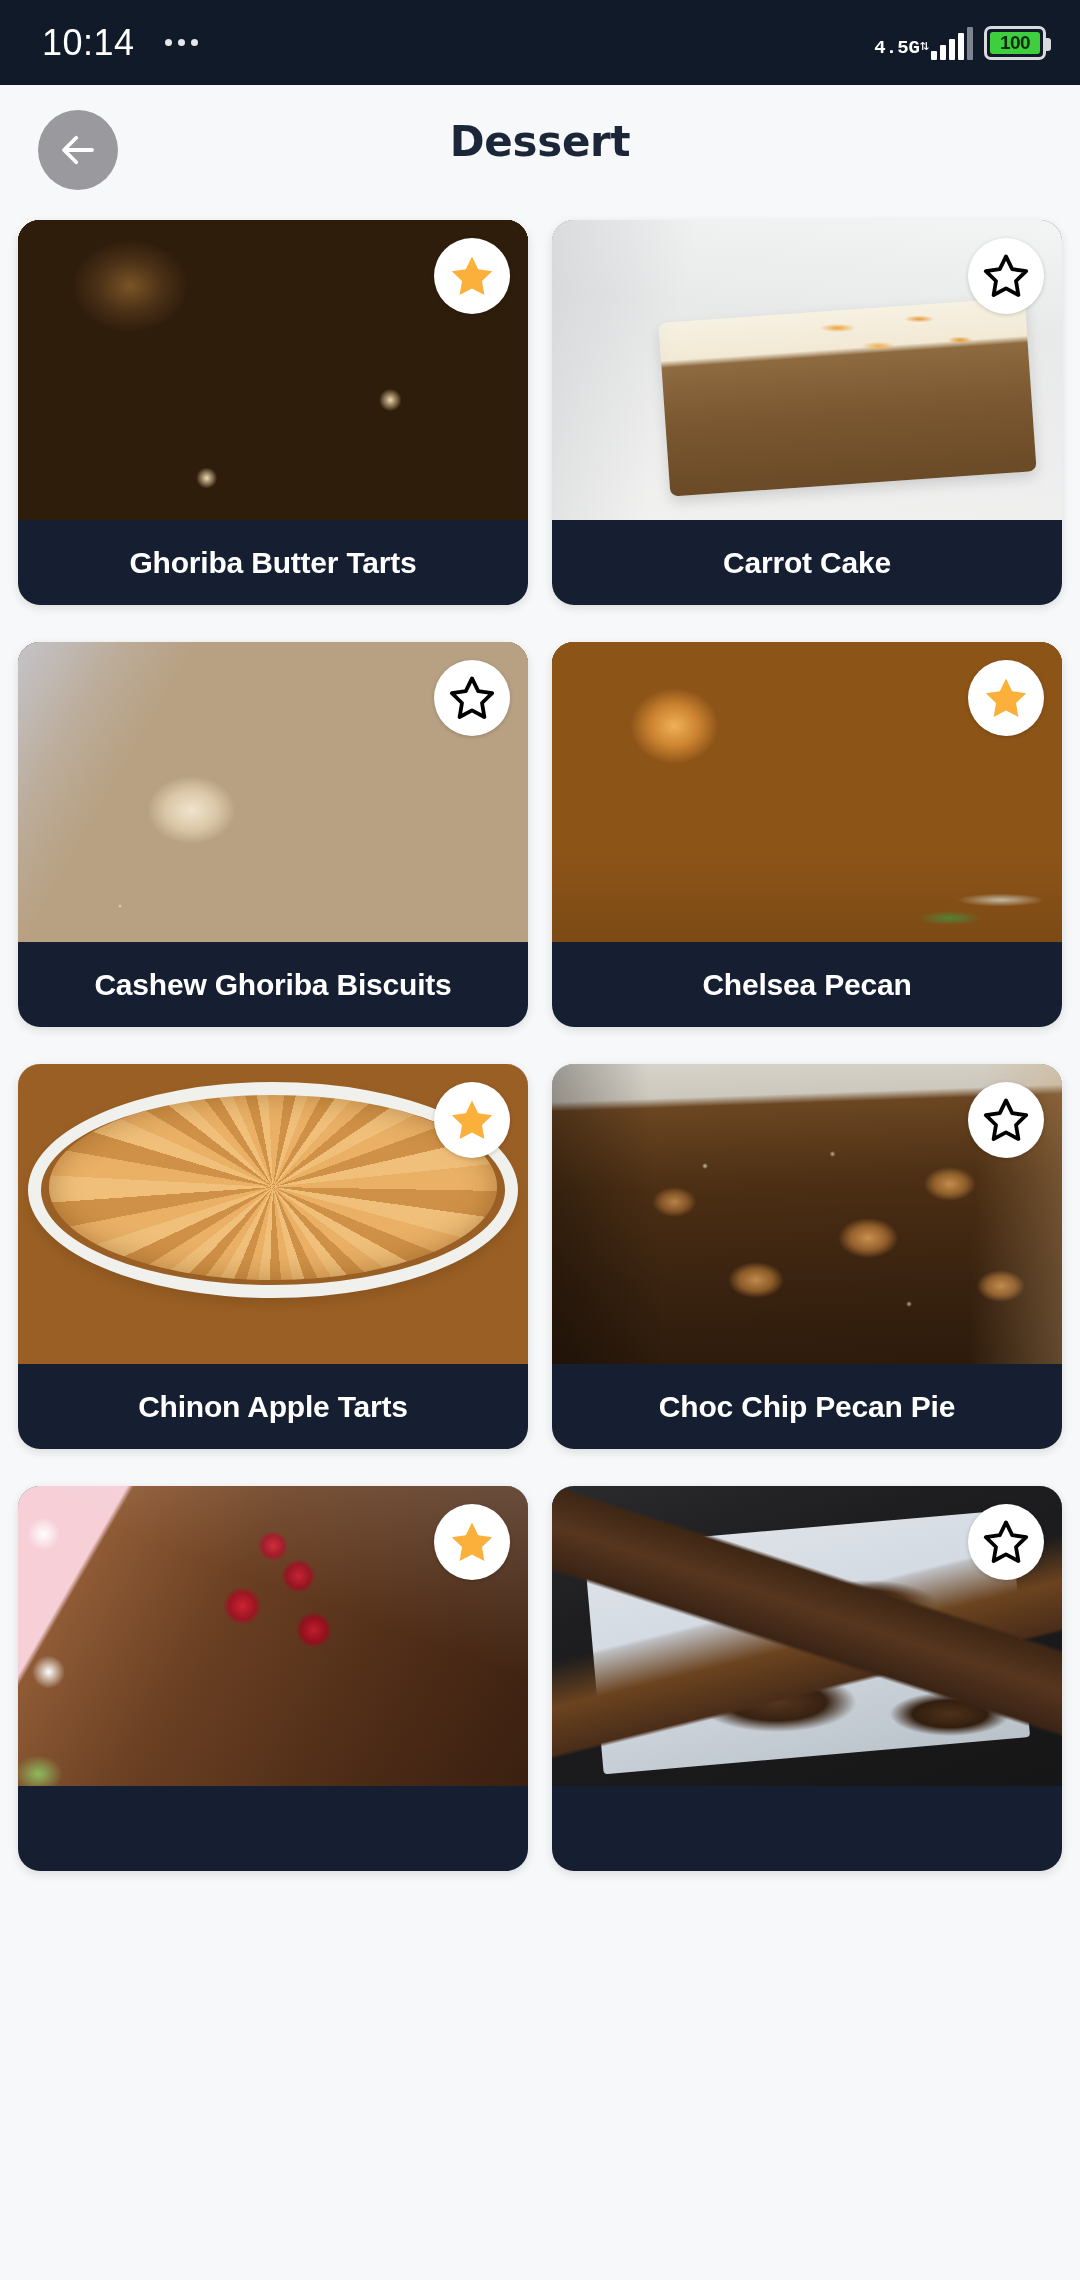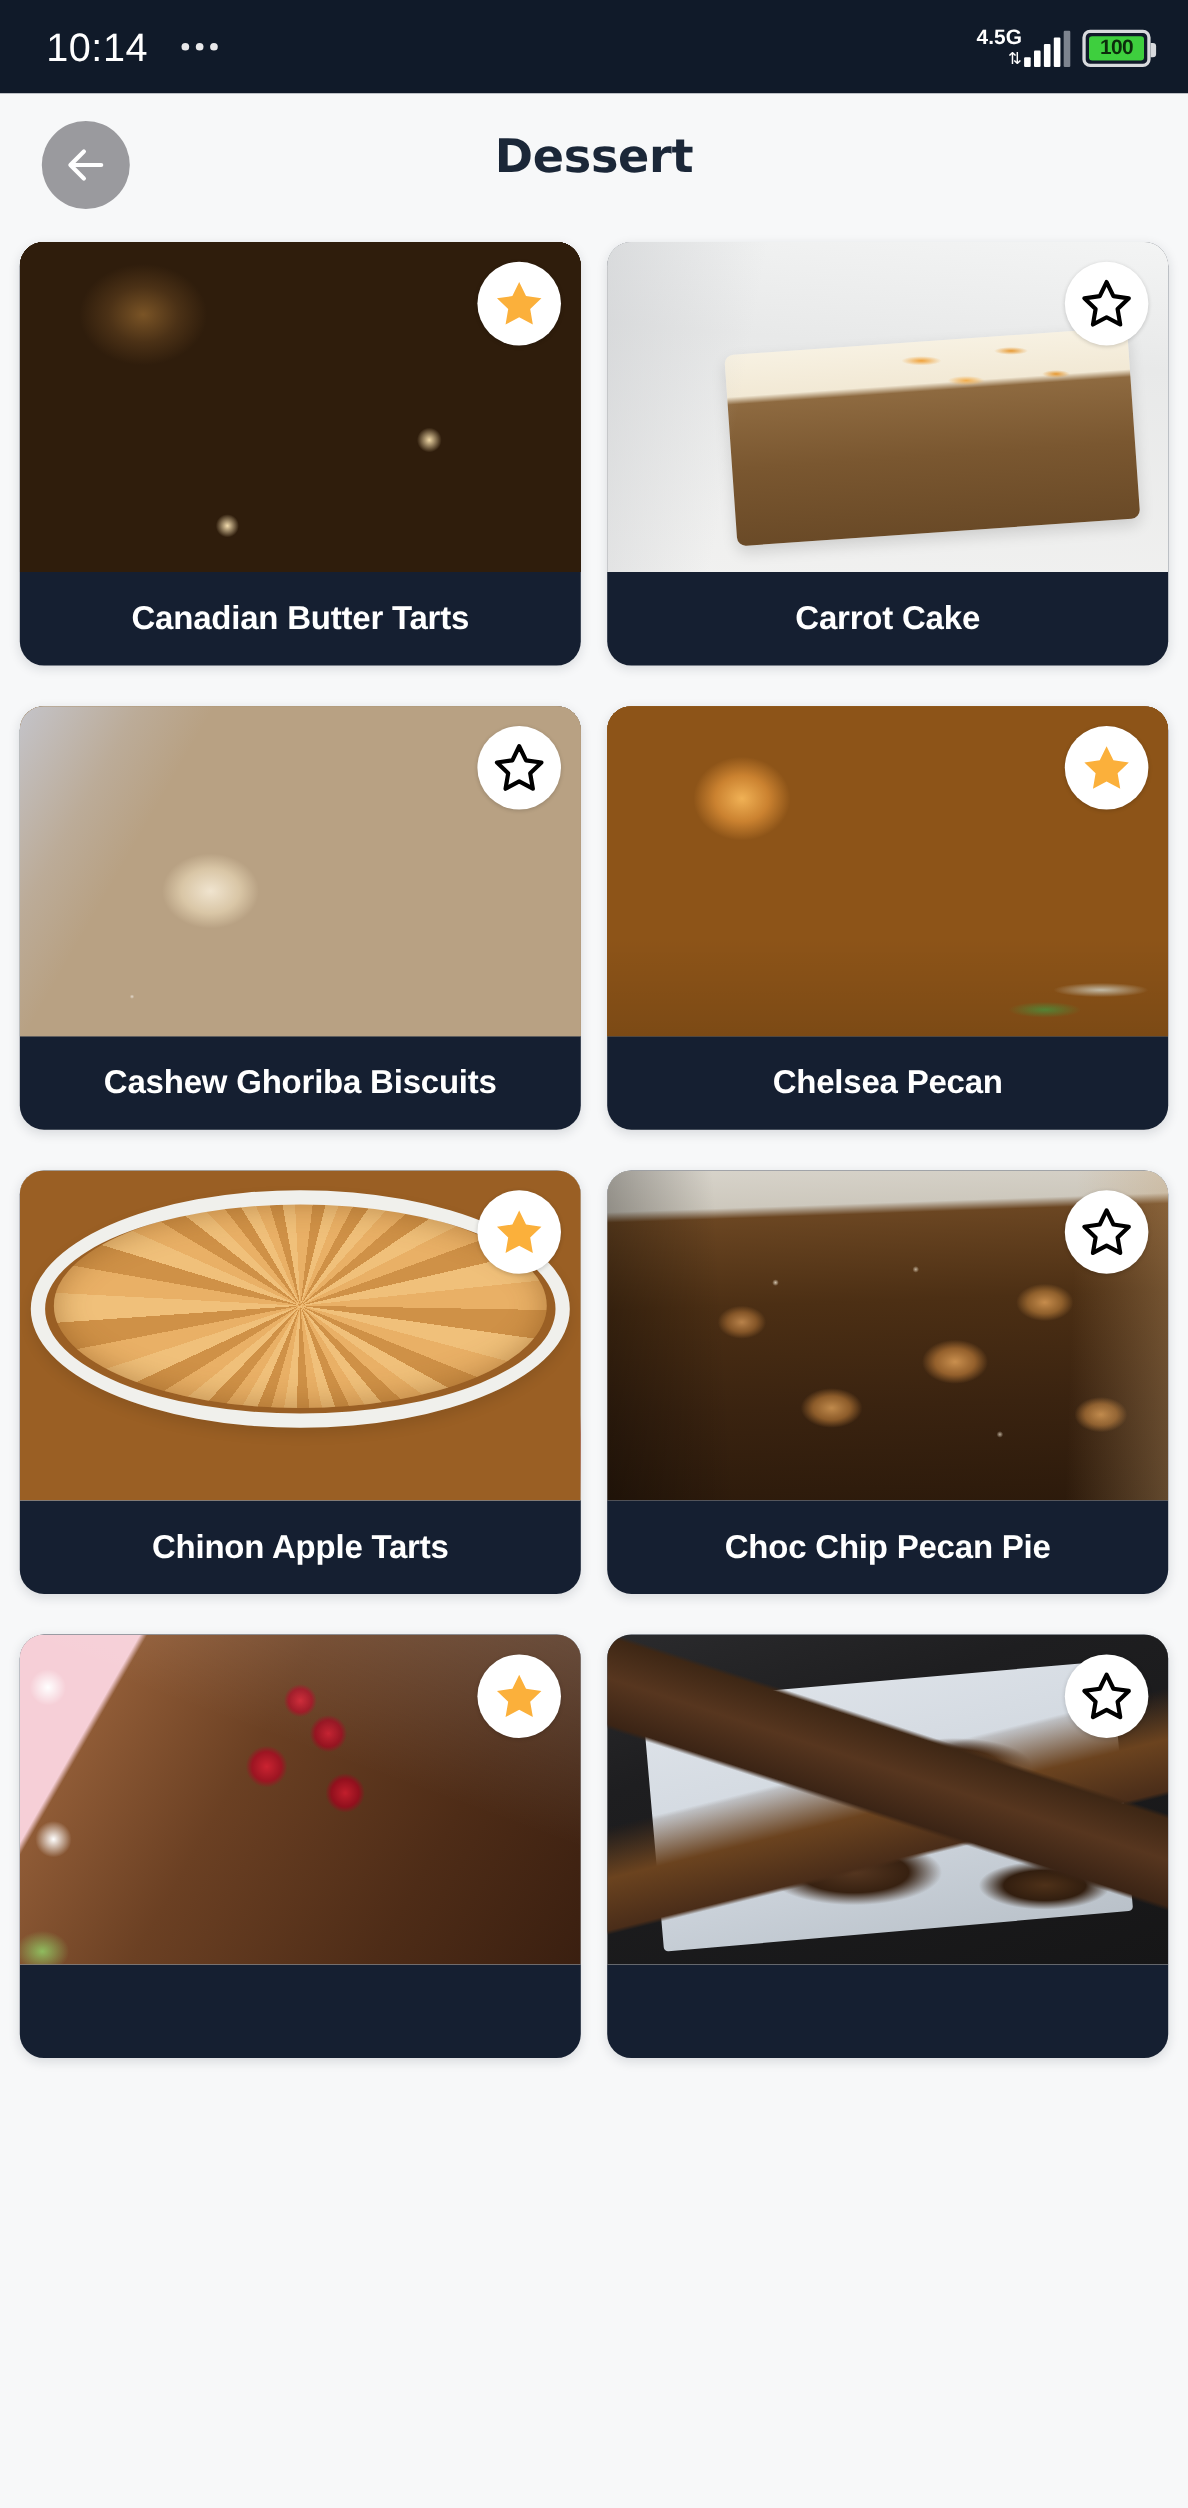--- a/index.html
+++ b/index.html
@@ -36,21 +36,21 @@
     width: 7px; height: 7px; border-radius: 50%;
     background: #e8e8ea; display: block;
   }
   .status-right { display: flex; align-items: flex-end; gap: 11px; }
 
   .net-group { display: flex; align-items: flex-end; gap: 2px; }
   .net-label {
     font-size: 19px; font-weight: 600; color: #ffffff;
     line-height: 1; margin-bottom: 2px;
   }
-  .net-stack { display: flex; flex-direction: column; align-items: flex-end; }
+  .net-stack { display: flex; flex-direction: row; align-items: flex-start; font-family: Liberation Mono, monospace; }
   .arrows { font-size: 15px; color: #ffffff; line-height: 1; }
   .bars { display: flex; align-items: flex-end; gap: 3px; height: 30px; }
   .bars span { width: 6px; background: #ffffff; border-radius: 1px; display: block; }
   .bars span:nth-child(1) { height: 9px; }
   .bars span:nth-child(2) { height: 15px; }
   .bars span:nth-child(3) { height: 21px; }
   .bars span:nth-child(4) { height: 27px; }
   .bars span:nth-child(5) { height: 33px; background: #7d848f; }
 
   .battery {
@@ -387,21 +387,21 @@
   <div class="recipe-card">
     <div class="card-photo">
       <div class="layer ph-tarts"></div>
     </div>
     <button class="fav-badge">
       <svg viewBox="0 0 24 24">
         <path d="M12 2.2 L15.1 8.6 L22.1 9.6 L17 14.5 L18.2 21.5 L12 18.2 L5.8 21.5 L7 14.5 L1.9 9.6 L8.9 8.6 Z" fill="#fbb03b"></path>
       </svg>
     </button>
     <div class="card-title-bar">
-      <span class="card-title">Canadian Butter Tarts</span>
+      <span class="card-title">Ghoriba Butter Tarts</span>
     </div>
   </div>
 
   <div class="recipe-card">
     <div class="card-photo">
       <div class="layer ph-carrotcake"></div>
     </div>
     <button class="fav-badge">
       <svg viewBox="0 0 24 24">
         <path d="M12 2.2 L15.1 8.6 L22.1 9.6 L17 14.5 L18.2 21.5 L12 18.2 L5.8 21.5 L7 14.5 L1.9 9.6 L8.9 8.6 Z" fill="none" stroke="#000000" stroke-width="1.9" stroke-linejoin="round"></path>

